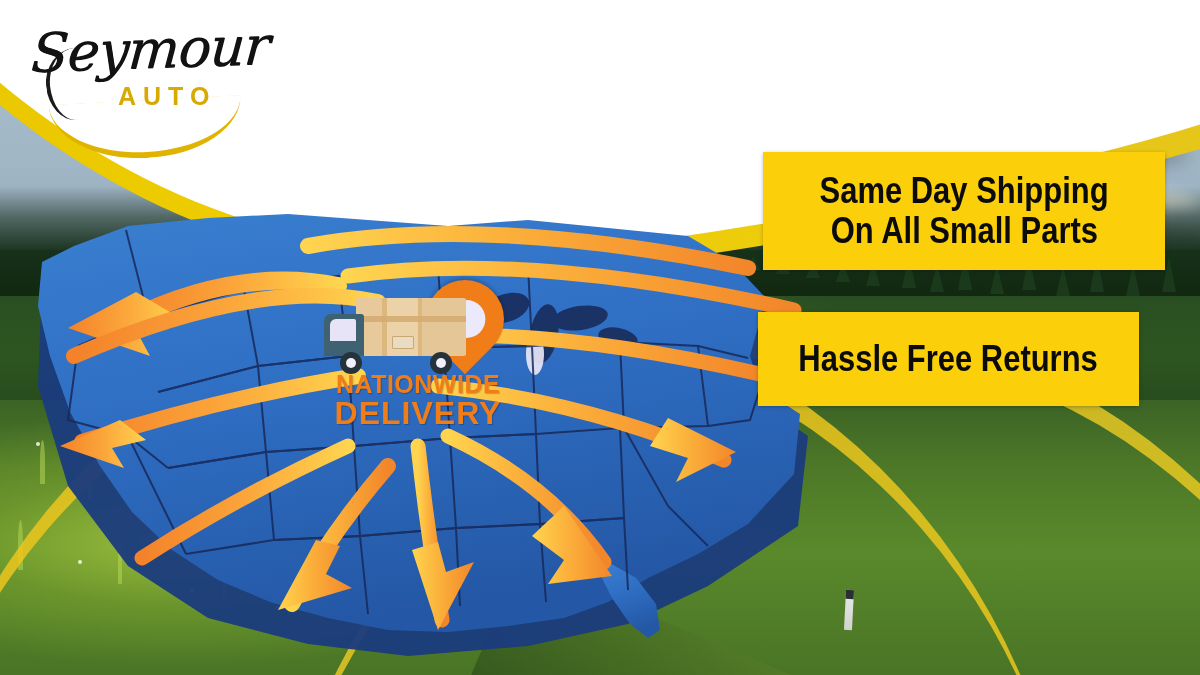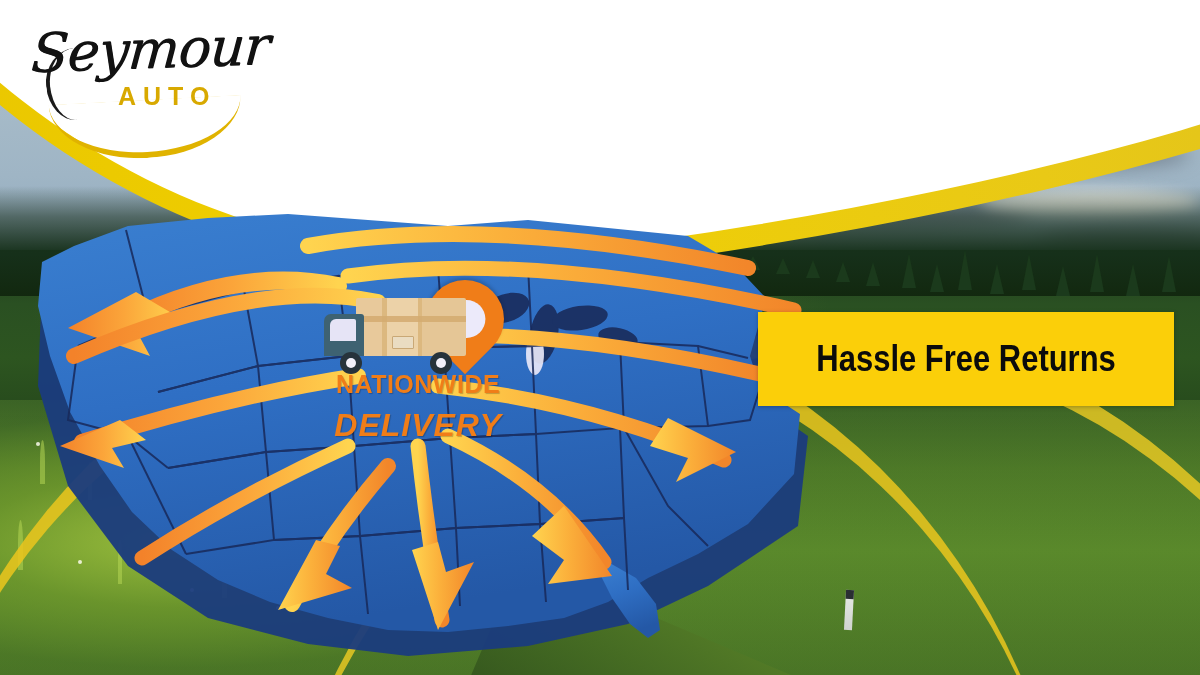--- a/index.html
+++ b/index.html
@@ -304,21 +304,21 @@
     left: 0; top: 96px;
     width: 200px;
     text-align: center;
     color: #f07d18;
     font-family: "Liberation Sans", sans-serif;
     font-weight: 700;
     line-height: 1;
     text-shadow: 1px 1px 1px rgba(0,0,0,0.22);
   }
   .badge-line1 { font-size: 25px; letter-spacing: 0.5px; }
-  .badge-line2 { font-size: 32px; letter-spacing: 1px; margin-top: 12px; font-style: italic; }
+  .badge-line2 { font-size: 32px; letter-spacing: 1px; margin-top: 0; }
 
   
   .msg-box {
     position: absolute;
     display: flex;
     flex-direction: column;
     align-items: center;
     justify-content: center;
     background: #fbcf09;
     color: #0b0b0b;
@@ -328,21 +328,21 @@
     box-shadow: 0 1px 4px rgba(0,0,0,0.25);
   }
   .msg-line {
     display: block;
     white-space: nowrap;
     transform: scaleX(0.86);
     line-height: 1.12;
   }
   #msg-box-1 { left: 763px; top: 152px; width: 402px; height: 118px; }
   #msg-box-1 .msg-line { font-size: 36px; }
-  #msg-box-2 { left: 758px; top: 312px; width: 416px; height: 94px; }
+  #msg-box-2 { left: 758px; top: 312px; width: 381px; height: 94px; }
   #msg-box-2 .msg-line { font-size: 36px; }
   #msg-box-3 { left: 759px; top: 443px; width: 411px; height: 125px; }
   #msg-box-3 .msg-line { font-size: 36px; }
 </style>
 </head>
 <body>
 
 <div id="banner">
 
   <div class="bg-sky"></div>
@@ -542,19 +542,23 @@
       <div class="truck-window"></div>
       <div class="wheel" style="left:22px;"></div>
       <div class="wheel" style="left:112px;"></div>
     </div>
     <div class="badge-text">
       <div class="badge-line1">NATIONWIDE</div>
       <div class="badge-line2">DELIVERY</div>
     </div>
   </div>
 
+  <div class="msg-box" id="msg-box-1">
+    <span class="msg-line">Same Day Shipping</span>
+    <span class="msg-line">On All Small Parts</span>
+  </div>
 
   <div class="msg-box" id="msg-box-2">
     <span class="msg-line">Hassle Free Returns</span>
   </div>
 
 
 </div>
 
 </body></html>

